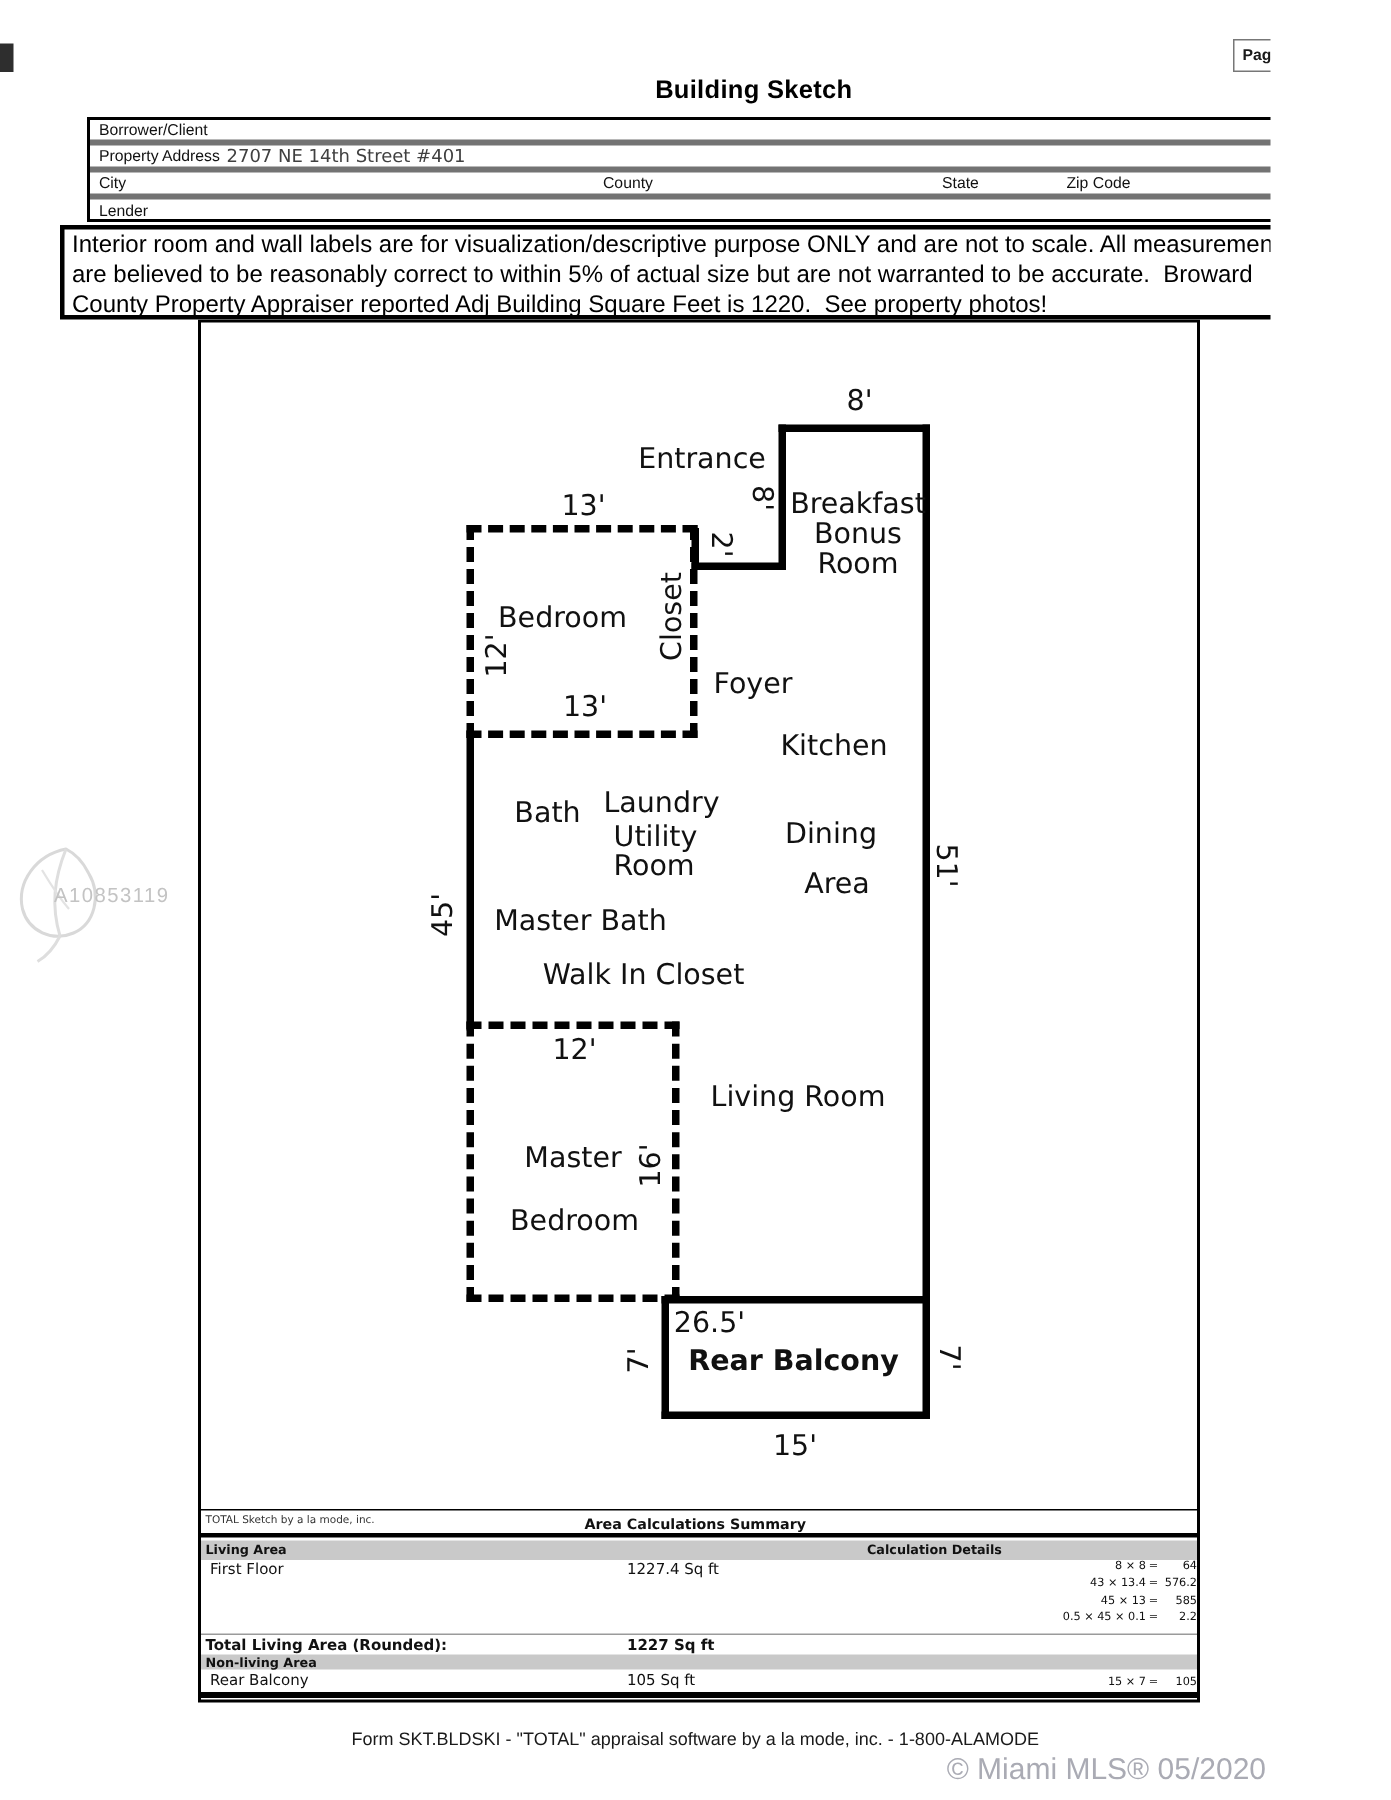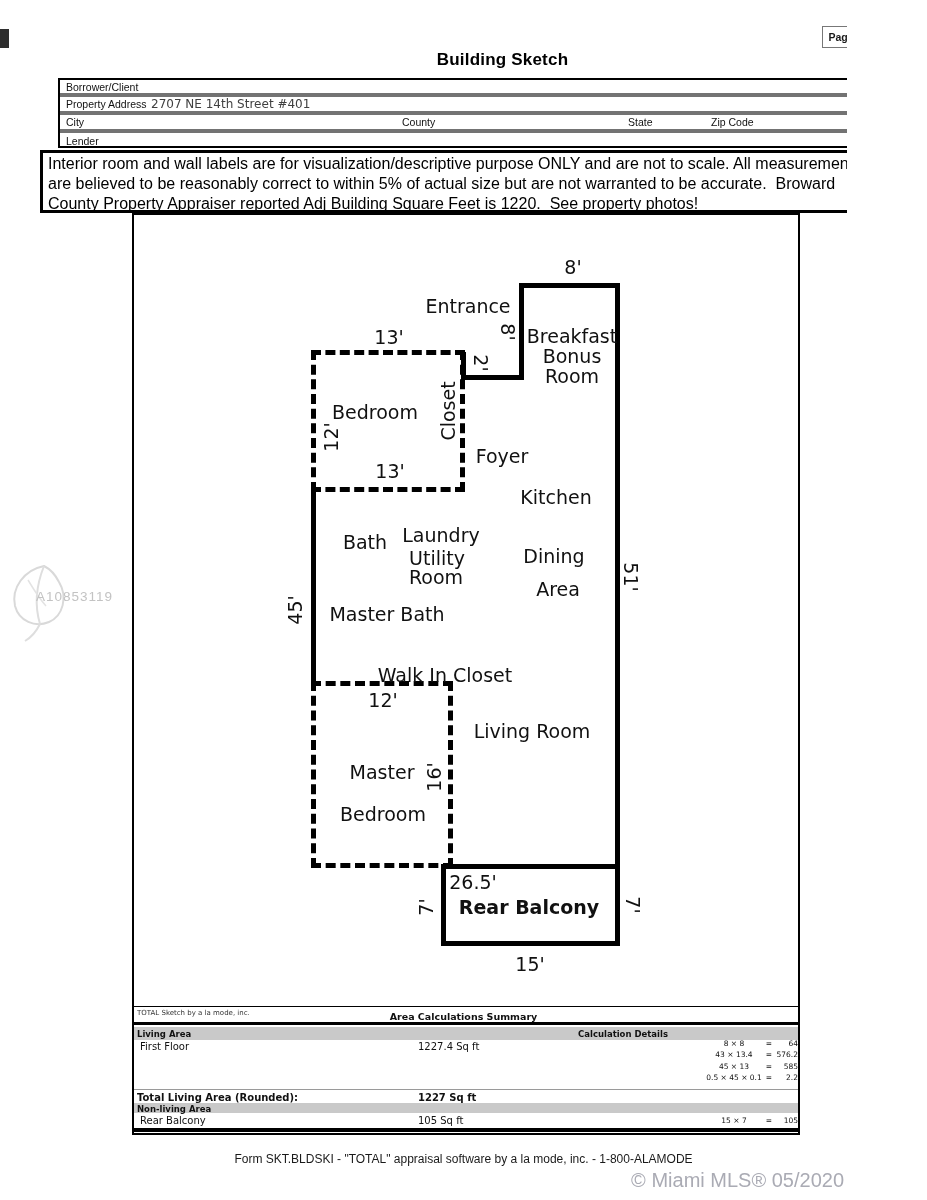--- a/index.html
+++ b/index.html
@@ -49,21 +49,21 @@
   .t-line  { position:absolute; left:134px; width:664px; background:#000; }
   .t-thin  { position:absolute; left:134px; width:664px; height:1px; background:#9a9a9a; }
   .t-gray  { position:absolute; left:134px; width:664px; background:#c9c9c9; }
   .t-text  { position:absolute; font-family:"DejaVu Sans",sans-serif; color:#111; white-space:nowrap; }
   .t-brand { font-size:7px; color:#333; }
   .t-title { font-size:9.5px; font-weight:bold; left:0; width:927px; text-align:center; }
   .t-hdr   { font-size:8.5px; font-weight:bold; }
   .t-cell  { font-size:10px; }
   .t-bold  { font-weight:bold; }
   .calc-row { position:absolute; left:704px; width:94px; display:flex; font-family:"DejaVu Sans",sans-serif; font-size:7.5px; color:#111; }
-  .calc-expr { flex:0 0 60px; text-align:center; white-space:nowrap; }
+  .calc-expr { flex:0 0 60px; text-align:right; white-space:nowrap; }
   .calc-eq   { flex:0 0 10px; text-align:center; }
   .calc-val  { flex:0 0 24px; text-align:right; }
 
   
   .footer { position:absolute; left:0; top:1152px; width:927px; text-align:center; font-size:12px; color:#1a1a1a; }
   .wm-mls { position:absolute; right:3px; top:1169px; font-size:20px; color:#aaabb4; }
   .wm-id  { position:absolute; left:36px; top:589px; font-size:13.5px; color:#c3c3c3; letter-spacing:1px; }
   .wm-leaf { position:absolute; left:4px; top:560px; }
 </style>
 </head>
@@ -129,21 +129,21 @@
   <span class="lbl" style="left:556px;top:498px;">Kitchen</span>
   <span class="lbl" style="left:365px;top:543px;">Bath</span>
   <span class="lbl" style="left:441px;top:536px;">Laundry</span>
   <span class="lbl" style="left:437px;top:559px;">Utility</span>
   <span class="lbl" style="left:436px;top:578px;">Room</span>
   <span class="lbl" style="left:554px;top:557px;">Dining</span>
   <span class="lbl" style="left:558px;top:590px;">Area</span>
   <span class="lbl r90" style="left:630px;top:577px;">51'</span>
   <span class="lbl rm90" style="left:296px;top:610px;">45'</span>
   <span class="lbl" style="left:387px;top:615px;">Master Bath</span>
-  <span class="lbl" style="left:429px;top:676px;margin-left:16px;">Walk In Closet</span>
+  <span class="lbl" style="left:429px;top:651px;">Walk In Closet</span>
   <span class="lbl" style="left:383px;top:701px;">12'</span>
   <span class="lbl" style="left:382px;top:773px;">Master</span>
   <span class="lbl" style="left:383px;top:815px;">Bedroom</span>
   <span class="lbl rm90" style="left:435px;top:777px;">16'</span>
   <span class="lbl" style="left:532px;top:732px;">Living Room</span>
   <span class="lbl" style="left:473px;top:883px;">26.5'</span>
   <span class="lbl bold" style="left:529px;top:908px;">Rear Balcony</span>
   <span class="lbl rm90" style="left:427px;top:907px;">7'</span>
   <span class="lbl r90" style="left:632px;top:905px;">7'</span>
   <span class="lbl" style="left:530px;top:965px;">15'</span>

